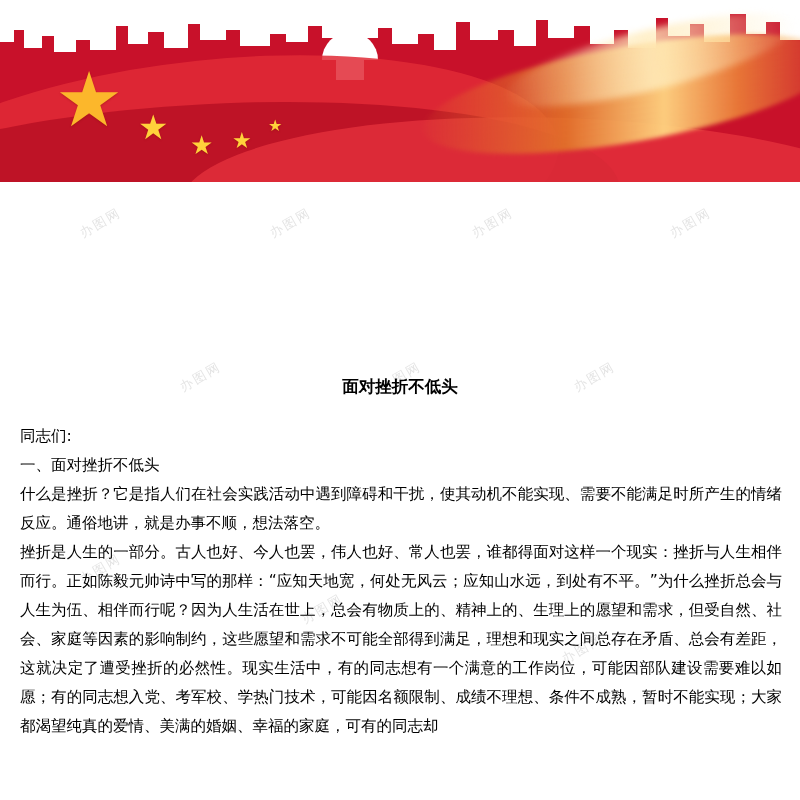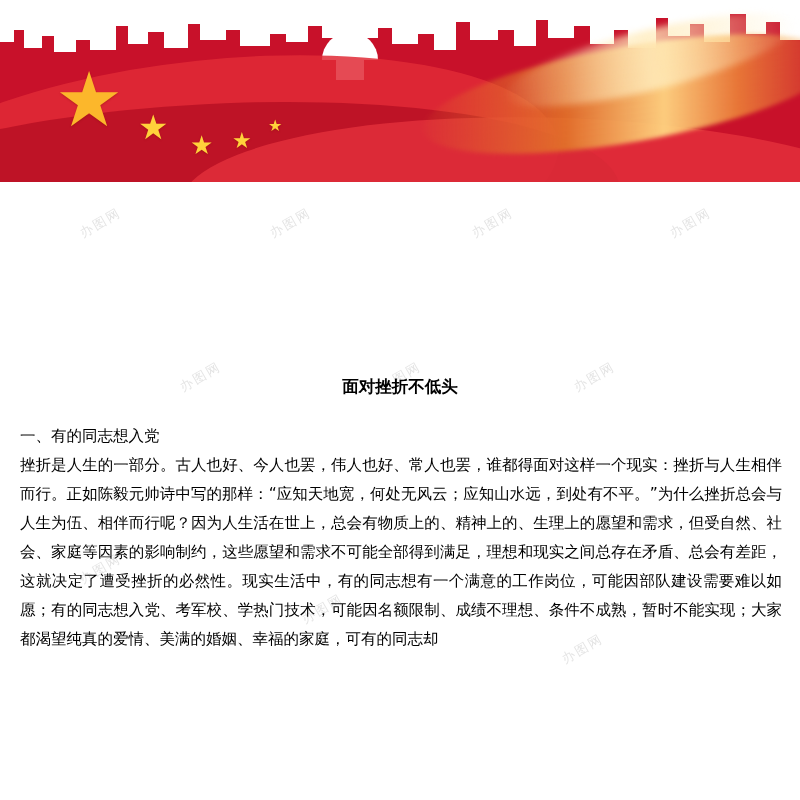--- a/index.html
+++ b/index.html
@@ -288,17 +288,19 @@
 <div class="wm wm-6">办图网</div>
 <div class="wm wm-7">办图网</div>
 <div class="wm wm-8">办图网</div>
 <div class="wm wm-9">办图网</div>
 <div class="wm wm-10">办图网</div>
 
 <div class="doc">
   <div class="clipbox">
     <div class="doc-title">面对挫折不低头</div>
     <div class="doc-body">
-      <p>一、有的同志想入党</p>
+      <p>同志们:</p>
+      <p>一、面对挫折不低头</p>
+      <p>什么是挫折？它是指人们在社会实践活动中遇到障碍和干扰，使其动机不能实现、需要不能满足时所产生的情绪反应。通俗地讲，就是办事不顺，想法落空。</p>
       <p>挫折是人生的一部分。古人也好、今人也罢，伟人也好、常人也罢，谁都得面对这样一个现实：挫折与人生相伴而行。正如陈毅元帅诗中写的那样：“应知天地宽，何处无风云；应知山水远，到处有不平。”为什么挫折总会与人生为伍、相伴而行呢？因为人生活在世上，总会有物质上的、精神上的、生理上的愿望和需求，但受自然、社会、家庭等因素的影响制约，这些愿望和需求不可能全部得到满足，理想和现实之间总存在矛盾、总会有差距，这就决定了遭受挫折的必然性。现实生活中，有的同志想有一个满意的工作岗位，可能因部队建设需要难以如愿；有的同志想入党、考军校、学热门技术，可能因名额限制、成绩不理想、条件不成熟，暂时不能实现；大家都渴望纯真的爱情、美满的婚姻、幸福的家庭，可有的同志却</p>
     </div>
   </div>
 </div>
 
 </body></html>

